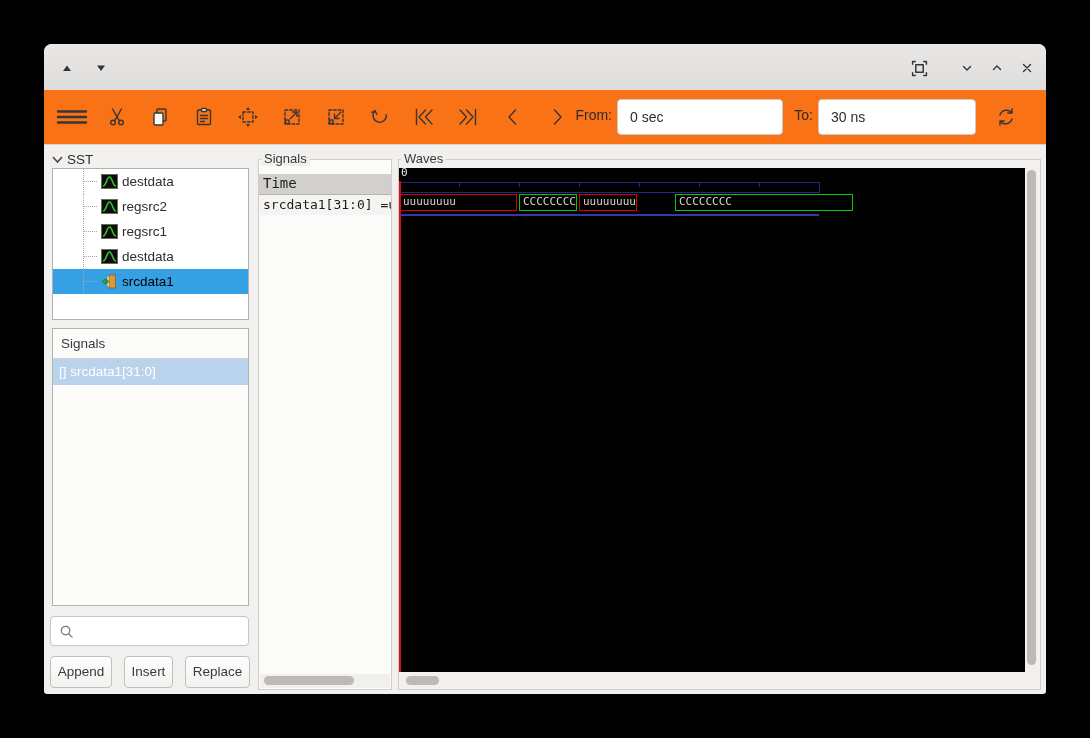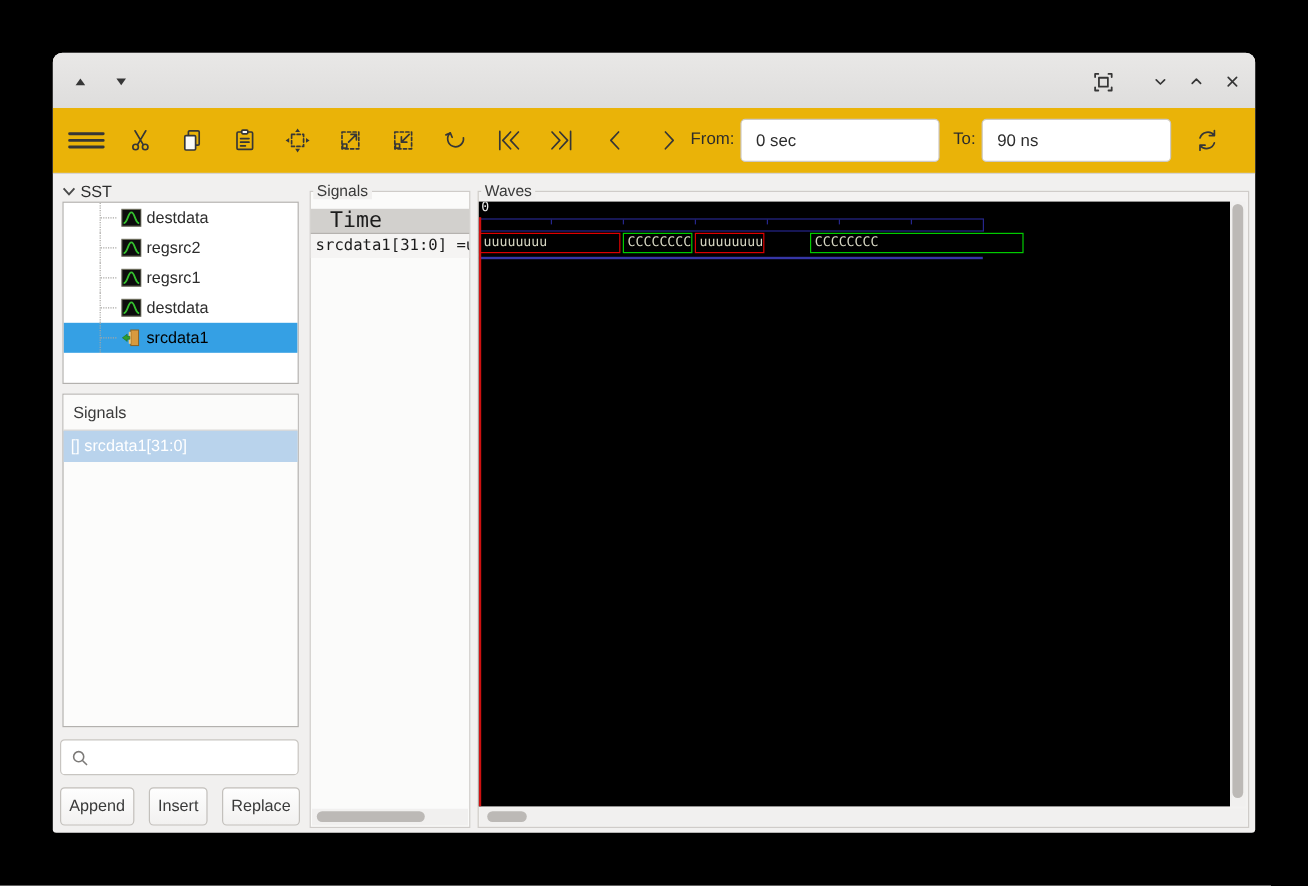--- a/index.html
+++ b/index.html
@@ -19,21 +19,21 @@
   }
   .hb-btn { position:absolute; top:14px; width:22px; height:20px;
     display:flex; align-items:center; justify-content:center; }
   .win-title { position:absolute; top:6px; left:0; width:100%; text-align:center;
     font-size:14.5px; color:#323232; }
   .win-subtitle { position:absolute; top:25px; left:0; width:100%; text-align:center;
     font-size:11.5px; color:#8f8d8b; white-space:pre; }
   
   .toolbar {
     position:absolute; left:0; top:46px; width:100%; height:54px;
-    background:#eab308; border-bottom:1px solid #d7d4d1;
+    background:#f97316; border-bottom:1px solid #d7d4d1;
   }
   .tbtn { position:absolute; top:7px; width:40px; height:40px;
     display:flex; align-items:center; justify-content:center; border-radius:4px; }
   .tbtn svg { stroke:#363636; fill:none; stroke-width:1.5; stroke-linecap:round; stroke-linejoin:round; }
   .tb-label { position:absolute; top:17px; font-size:14px; color:#2c2c2c; }
   .tb-entry {
     position:absolute; top:9px; height:36px; background:#ffffff;
     border:1px solid #cdc9c5; border-radius:4px; font-size:14px; color:#2c2c2c;
     line-height:34px; padding-left:12px; box-sizing:border-box;
   }
@@ -71,22 +71,22 @@
     background:linear-gradient(#fefefe,#f2f1f0); border:1px solid #c3c0bc; border-radius:4px;
     font-size:13.5px; color:#3a3a3a; text-align:center; line-height:30px;
   }
   
   .gtk-frame { position:absolute; border:1px solid #cfccc9; box-sizing:border-box; }
   .frame-legend { position:absolute; left:2px; top:-9px; background:#f1f0ef;
     padding:0 3px; font-size:13px; color:#3a3a3a; }
   #mid-frame { left:214px; top:115px; width:134px; height:531px; background:#fbfbfa; }
   .time-header { position:absolute; left:0; top:14px; right:0; height:20px;
     background:#d2d0cd; border-bottom:1px solid #b5b2af;
-    font-family:"DejaVu Sans Mono", monospace; font-size:18px; color:#1c1c1c;
-    line-height:19px; padding-left:16px; }
+    font-family:"DejaVu Sans Mono", monospace; font-size:14px; color:#1c1c1c;
+    line-height:19px; padding-left:4px; }
   .sig-name-row { position:absolute; left:0; top:35px; right:0; height:20px;
     background:#f5f4f3; font-family:"DejaVu Sans Mono", monospace; font-size:13px;
     color:#1c1c1c; line-height:20px; padding-left:4px; white-space:nowrap; overflow:hidden; }
   .hscroll-track { position:absolute; left:1px; right:1px; bottom:1px; height:14px;
     background:#f1f0ef; }
   .hscroll-thumb { position:absolute; bottom:3px; height:9px;
     background:#bcb9b6; border-radius:4.5px; }
   #waves-frame { left:354px; top:115px; width:643px; height:531px; background:#f3f2f1; }
   
   .wave-canvas { position:absolute; left:0; top:8px; width:626px; height:504px;
@@ -214,21 +214,21 @@
         </svg>
     </div>
     <div class="tbtn" style="left:493px;">
       <svg class="mono" width="24" height="24" viewBox="0 0 24 24">
           <path d="M9.5 5 L16 12 L9.5 19"></path>
         </svg>
     </div>
     <div class="tb-label" style="left:530px; width:38px; text-align:right;">From:</div>
     <div class="tb-entry" style="left:573px; width:166px;">0 sec</div>
     <div class="tb-label" style="left:745px; width:24px; text-align:right;">To:</div>
-    <div class="tb-entry" style="left:774px; width:158px;">90 ns</div>
+    <div class="tb-entry" style="left:774px; width:158px;">30 ns</div>
     <div class="tbtn" style="left:942px;">
       <svg class="mono" width="24" height="24" viewBox="0 0 24 24">
         <path d="M6 10 A 6.8 6.8 0 0 1 18 8 M18 3.8 V8 H13.8"></path>
         <path d="M18 14 A 6.8 6.8 0 0 1 6 16 M6 20.2 V16 H10.2"></path>
       </svg>
     </div>
   </div>
 
   <div class="sst-expander">
     <svg width="11" height="9" viewBox="0 0 11 9" style="stroke:#4a4a4a;fill:none;stroke-width:1.6;">

